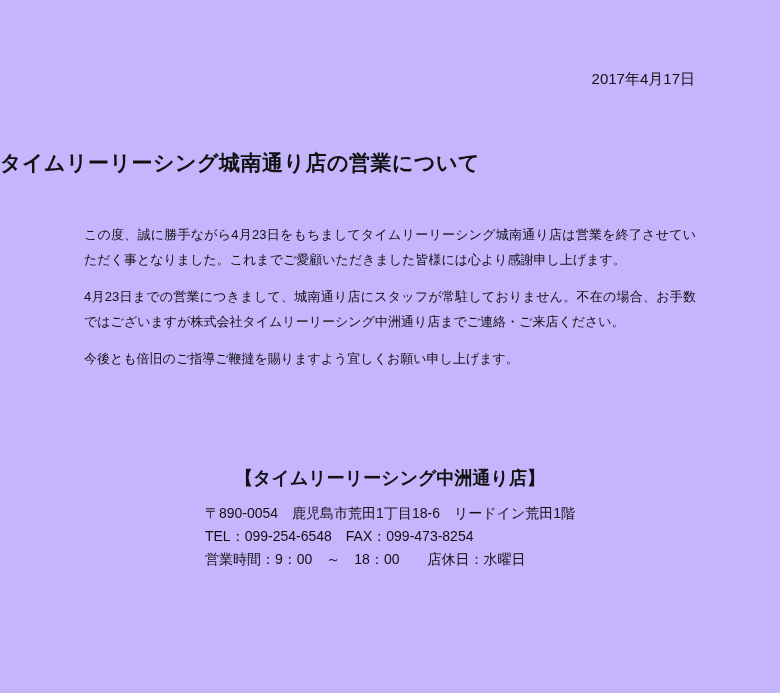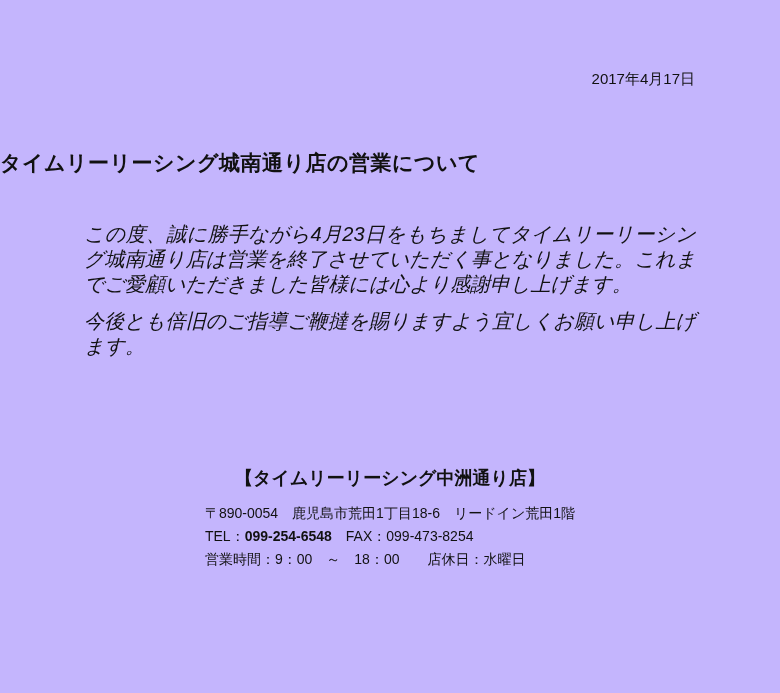--- a/index.html
+++ b/index.html
@@ -41,25 +41,24 @@
     line-height: 30px;
     color: #111111;
     margin: 0;
     letter-spacing: 0.5px;
   }
   .doc-body {
     position: absolute;
     top: 222px;
     left: 84px;
     width: 612px;
-    font-size: 20px;
+    font-size: 13px;
     line-height: 25px;
     color: #111111;
     text-align: left;
-    font-style: italic;
   }
   .doc-body p {
     margin: 0 0 12px 0;
     text-align: justify;
   }
   .doc-footer {
     position: absolute;
     top: 466px;
     left: 0;
     width: 100%;
@@ -78,34 +77,35 @@
     text-align: left;
     font-size: 14px;
     line-height: 23px;
     color: #111111;
     white-space: nowrap;
   }
   .store-details .line {
     display: block;
   }
   .tel-number {
-    font-weight: bold;
+    font-weight: normal;
   }
 </style>
 </head>
 <body>
 
 <div class="page">
 
   <div class="doc-date">2017年4月17日</div>
 
   <h1 class="doc-title">タイムリーリーシング城南通り店の営業について</h1>
 
   <div class="doc-body">
     <p>この度、誠に勝手ながら4月23日をもちましてタイムリーリーシング城南通り店は営業を終了させていただく事となりました。これまでご愛顧いただきました皆様には心より感謝申し上げます。</p>
+    <p>4月23日までの営業につきまして、城南通り店にスタッフが常駐しておりません。不在の場合、お手数ではございますが株式会社タイムリーリーシング中洲通り店までご連絡・ご来店ください。</p>
     <p>今後とも倍旧のご指導ご鞭撻を賜りますよう宜しくお願い申し上げます。</p>
   </div>
 
   <div class="doc-footer">
     <div class="store-name">【タイムリーリーシング中洲通り店】</div>
     <div class="store-details">
       <span class="line">〒890-0054　鹿児島市荒田1丁目18-6　リードイン荒田1階</span>
       <span class="line"><span>TEL：</span><span class="tel-number">099-254-6548</span><span>　</span><span>FAX：</span><span>099-473-8254</span></span>
       <span class="line">営業時間：9：00　～　18：00　　店休日：水曜日</span>
     </div>

